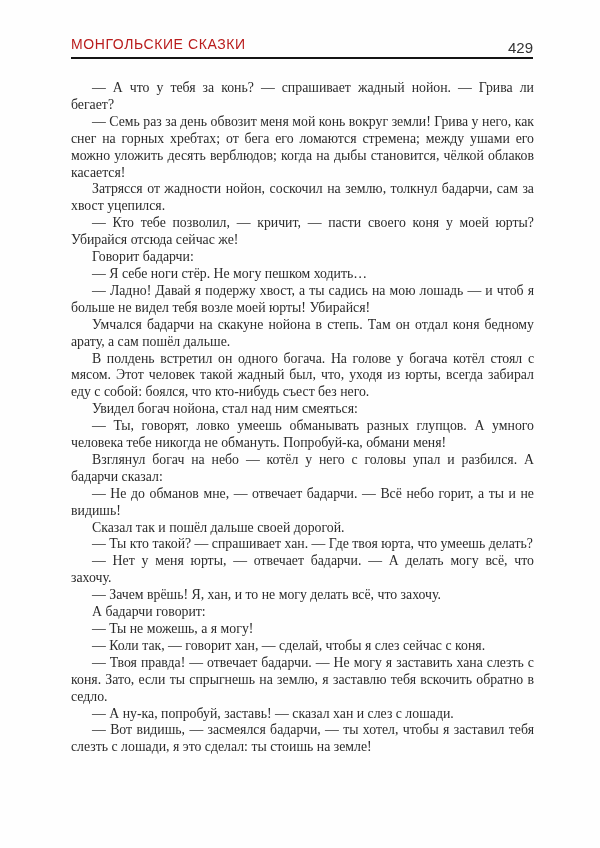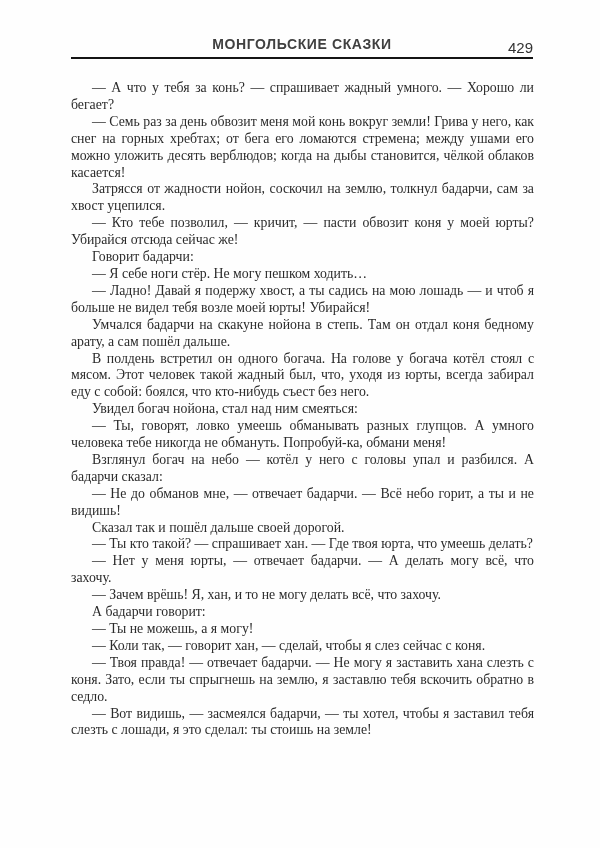--- a/index.html
+++ b/index.html
@@ -20,26 +20,26 @@
     top: 36px;
     left: 71px;
     width: 462px;
     height: 24px;
   }
   .head-title {
     position: absolute;
     left: 0;
     right: 0;
     top: 0;
-    text-align: center;
+    text-align: left;
     font-family: "Liberation Sans", "DejaVu Sans", sans-serif;
     font-size: 14px;
-    font-weight: 700;
+    font-weight: 400;
     letter-spacing: 0.6px;
-    color: #404040;
+    color: #b91c1c;
     line-height: 17px;
   }
   .head-page-number {
     position: absolute;
     right: 0;
     top: 3px;
     font-family: "Liberation Sans", "DejaVu Sans", sans-serif;
     font-size: 15px;
     color: #333333;
     line-height: 17px;
@@ -75,37 +75,38 @@
 
 <div class="page">
 
   <header class="running-head">
     <div class="head-title">МОНГОЛЬСКИЕ СКАЗКИ</div>
     <div class="head-page-number">429</div>
     <div class="head-rule"></div>
   </header>
 
   <main class="text-block">
-    <p>— А что у тебя за конь? — спрашивает жадный умного. — Хорошо ли бегает?</p>
+    <p>— А что у тебя за конь? — спрашивает жадный нойон. — Грива ли бегает?</p>
     <p>— Семь раз за день обвозит меня мой конь вокруг земли! Грива у него, как снег на горных хребтах; от бега его ломаются стремена; между ушами его можно уложить десять верблюдов; когда на дыбы становится, чёлкой облаков касается!</p>
     <p>Затрясся от жадности нойон, соскочил на землю, толкнул бадарчи, сам за хвост уцепился.</p>
-    <p>— Кто тебе позволил, — кричит, — пасти обвозит коня у моей юрты? Убирайся отсюда сейчас же!</p>
+    <p>— Кто тебе позволил, — кричит, — пасти своего коня у моей юрты? Убирайся отсюда сейчас же!</p>
     <p>Говорит бадарчи:</p>
     <p>— Я себе ноги стёр. Не могу пешком ходить…</p>
     <p>— Ладно! Давай я подержу хвост, а ты садись на мою лошадь — и чтоб я больше не видел тебя возле моей юрты! Убирайся!</p>
     <p>Умчался бадарчи на скакуне нойона в степь. Там он отдал коня бедному арату, а сам пошёл дальше.</p>
     <p>В полдень встретил он одного богача. На голове у богача котёл стоял с мясом. Этот человек такой жадный был, что, уходя из юрты, всегда забирал еду с собой: боялся, что кто-нибудь съест без него.</p>
     <p>Увидел богач нойона, стал над ним смеяться:</p>
     <p>— Ты, говорят, ловко умеешь обманывать разных глупцов. А умного человека тебе никогда не обмануть. Попробуй-ка, обмани меня!</p>
     <p>Взглянул богач на небо — котёл у него с головы упал и разбился. А бадарчи сказал:</p>
     <p>— Не до обманов мне, — отвечает бадарчи. — Всё небо горит, а ты и не видишь!</p>
     <p>Сказал так и пошёл дальше своей дорогой.</p>
     <p>— Ты кто такой? — спрашивает хан. — Где твоя юрта, что умеешь делать?</p>
     <p>— Нет у меня юрты, — отвечает бадарчи. — А делать могу всё, что захочу.</p>
     <p>— Зачем врёшь! Я, хан, и то не могу делать всё, что захочу.</p>
     <p>А бадарчи говорит:</p>
     <p>— Ты не можешь, а я могу!</p>
     <p>— Коли так, — говорит хан, — сделай, чтобы я слез сейчас с коня.</p>
     <p>— Твоя правда! — отвечает бадарчи. — Не могу я заставить хана слезть с коня. Зато, если ты спрыгнешь на землю, я заставлю тебя вскочить обратно в седло.</p>
+    <p>— А ну-ка, попробуй, заставь! — сказал хан и слез с лошади.</p>
     <p>— Вот видишь, — засмеялся бадарчи, — ты хотел, чтобы я заставил тебя слезть с лошади, я это сделал: ты стоишь на земле!</p>
   </main>
 
 </div>
 
 </body></html>

